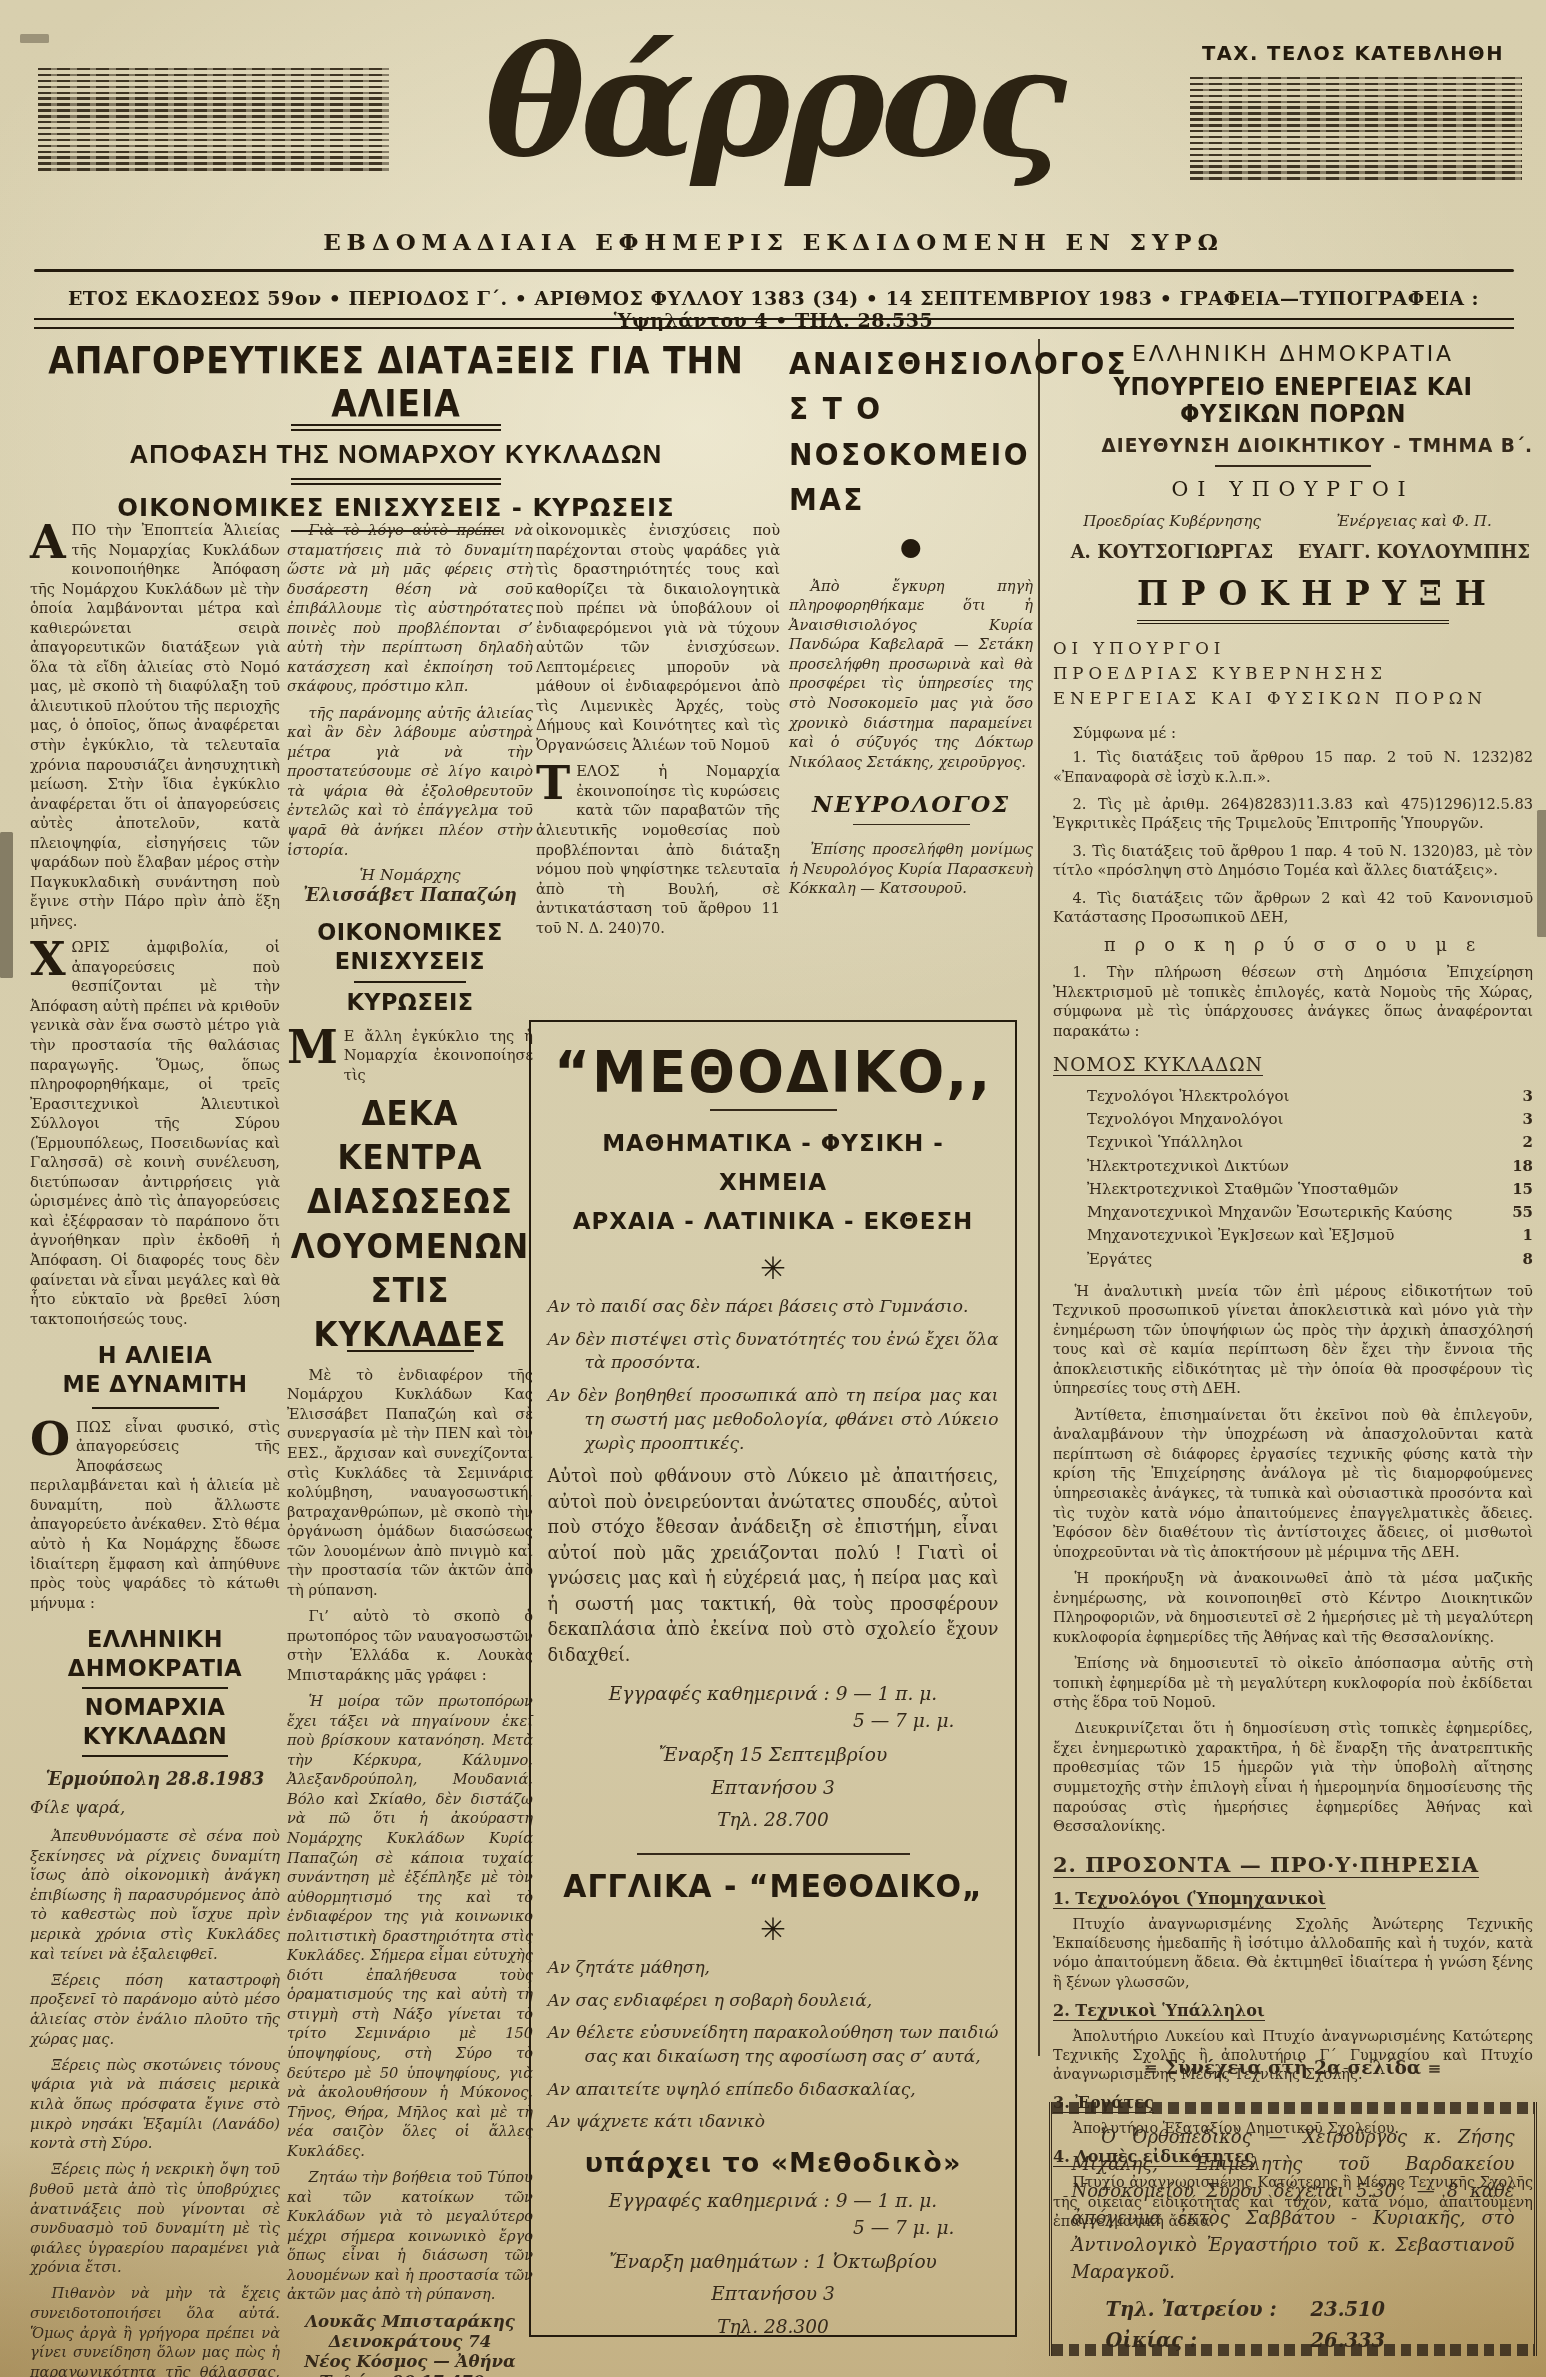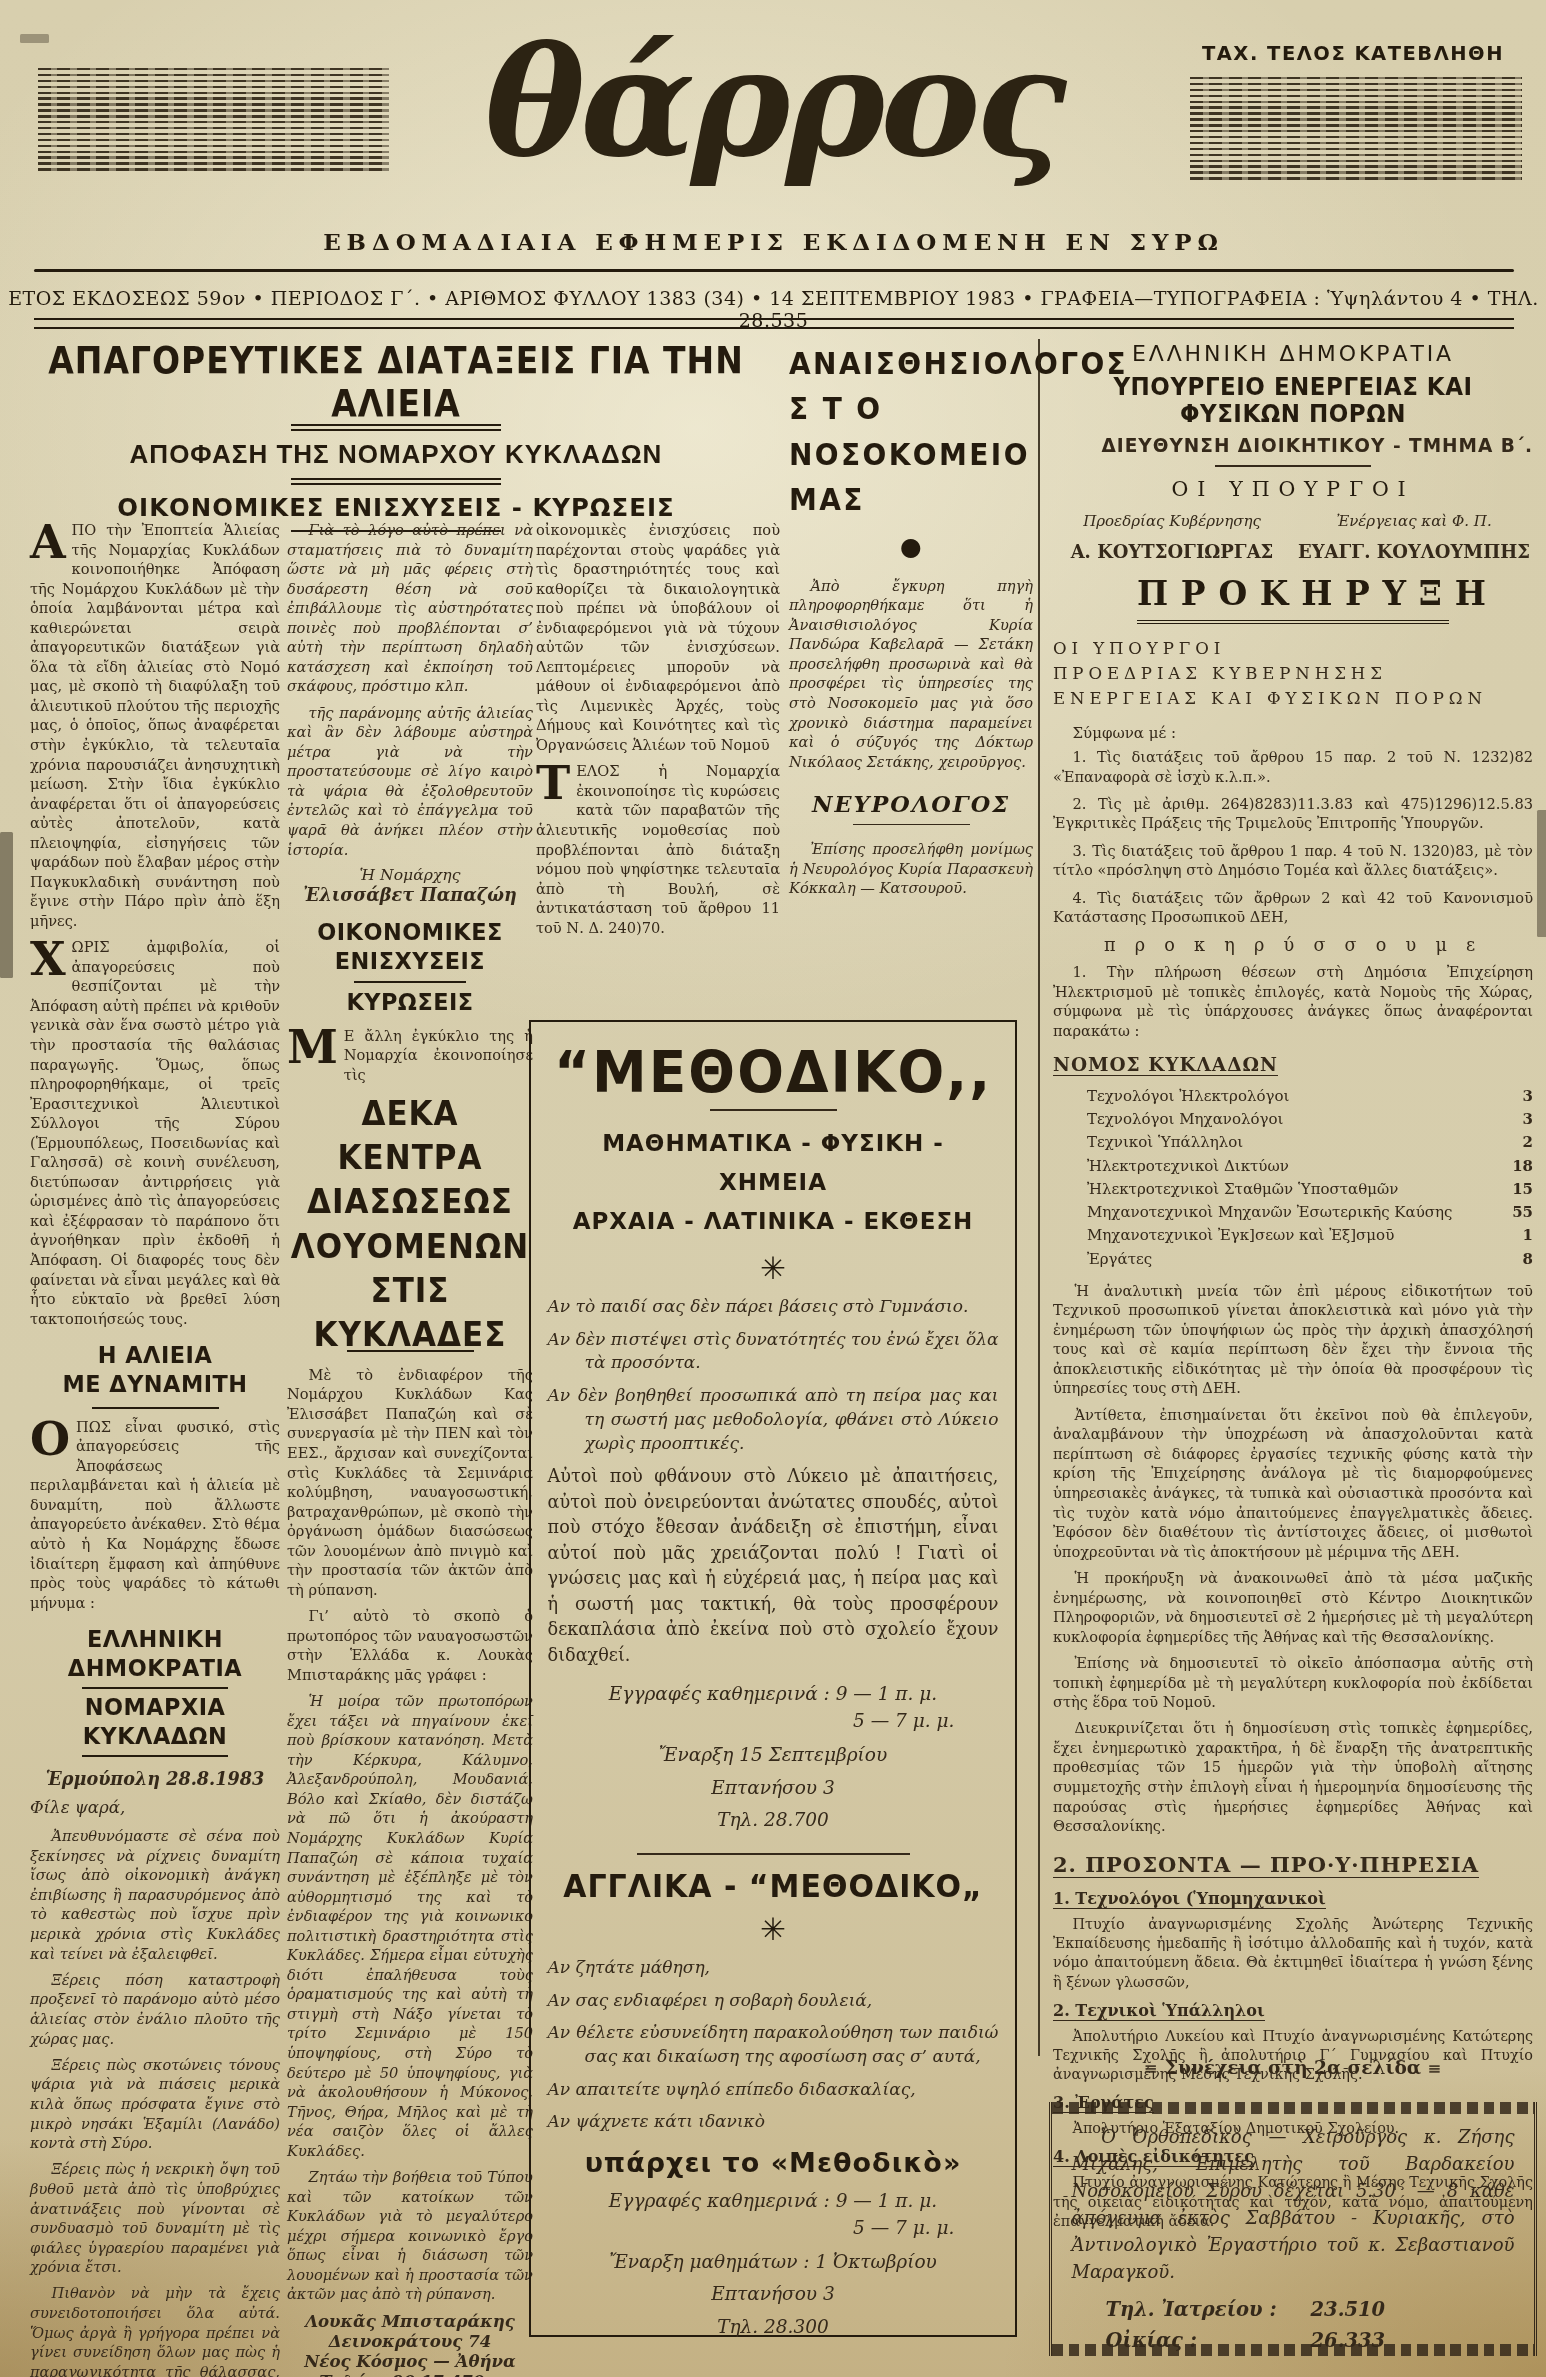--- a/index.html
+++ b/index.html
@@ -30,21 +30,21 @@
     mask-image:repeating-linear-gradient(90deg,#000 0 12.7px,rgba(0,0,0,.55) 12.7px 19.5px);}
   .wave.left{left:38px;top:68px;width:351px;}
   .wave.right{left:1190px;top:77px;width:332px;}
   .logo{position:absolute;left:0;right:0;top:19.5px;text-align:center;
     font-family:"DejaVu Serif","Liberation Serif",serif;font-style:italic;font-weight:bold;
     font-size:150px;line-height:1.1;letter-spacing:-4.9px;color:#2c2313;}
   .subtitle{position:absolute;left:0;right:0;top:228px;text-align:center;
     font-weight:bold;font-size:23px;letter-spacing:5.9px;color:var(--ink-strong);}
   .rule-thick{position:absolute;left:34px;width:1480px;top:269px;height:3.4px;background:var(--ink-strong);border-radius:1.5px;}
   .infoline{position:absolute;left:0;right:0;top:287px;text-align:center;
-    font-weight:normal;font-size:19px;letter-spacing:0.5px;color:var(--ink-strong);}
+    font-weight:bold;font-size:19px;letter-spacing:0.5px;color:var(--ink-strong);}
   .rule-double{position:absolute;left:34px;width:1480px;top:318px;height:6.8px;
     border-top:2.9px solid var(--ink-strong);border-bottom:2.4px solid var(--ink-strong);}
   
   .p{margin:0 0 6.8px 0;font-size:14.6px;line-height:1.34;text-align:justify;}
   .ind{text-indent:21.5px;}
   .dc::first-letter{float:left;font-size:46px;line-height:.78;padding:4.9px 5.9px 0 0;font-weight:bold;color:var(--ink-strong);}
   .it{font-style:italic;}
   .orn-rule{width:210px;margin:7.8px auto;height:3.4px;border-top:2px solid var(--ink-strong);border-bottom:2px solid var(--ink-strong);}
   .orn-rule.single{height:0;border-bottom:none;}
   
@@ -85,21 +85,21 @@
   .minister{flex:1;text-align:center;}
   .minister .office{font-size:15px;font-style:italic;}
   .minister .mname{font-size:18px;font-weight:bold;margin-top:10.7px;white-space:nowrap;}
   .prok-title{width:312px;margin:12.7px auto 3.9px auto;text-align:center;font-size:33px;font-weight:bold;letter-spacing:12.7px;
     color:var(--ink-strong);border-bottom:4.4px double var(--ink-strong);padding-bottom:6.8px;}
   .repeat-lines{margin-top:12.7px;font-size:16.6px;line-height:1.5;}
   .repeat-lines .rl0{letter-spacing:4.9px;}
   .symfona{font-size:15px;margin:12.7px 0 4.9px 0;text-indent:19.5px;}
   .basis p{margin:0 0 7.8px 0;font-size:14.6px;line-height:1.34;text-align:justify;text-indent:19.5px;}
   .prokiryssoume{text-align:center;font-size:17.6px;letter-spacing:6.8px;margin:6.8px 0 7.8px 0;}
-  .nomos{font-size:18.5px;font-weight:bold;letter-spacing:1px;border-bottom:1.5px solid var(--ink);display:inline-block;margin:6.8px 0 8.8px 0;text-align:right;}
+  .nomos{font-size:18.5px;font-weight:normal;letter-spacing:1px;border-bottom:1.5px solid var(--ink);display:inline-block;margin:6.8px 0 8.8px 0;text-align:right;}
   .jobs{margin:0 0 9.8px 0;}
   .job{display:flex;justify-content:space-between;font-size:15px;line-height:1.55;padding-left:34px;}
   .job .job-value{width:63px;text-align:right;font-weight:bold;}
   .section2{font-size:21px;font-weight:bold;letter-spacing:1px;border-bottom:1.5px solid var(--ink);display:inline-block;margin:9.8px 0 10.7px 0;}
   .qual{margin-bottom:8.8px;}
   .qual-title{font-size:16px;font-weight:bold;border-bottom:1.5px solid var(--ink);display:inline-block;margin-bottom:5.9px;}
   .qual-body{margin:0;font-size:14.4px;line-height:1.34;text-align:justify;text-indent:19.5px;}
   .continuation{position:absolute;left:1053px;top:2057px;width:480px;text-align:center;font-size:18.5px;font-weight:bold;}
   .continuation .tri{letter-spacing:1px;font-size:16.6px;opacity:.85;}
   

